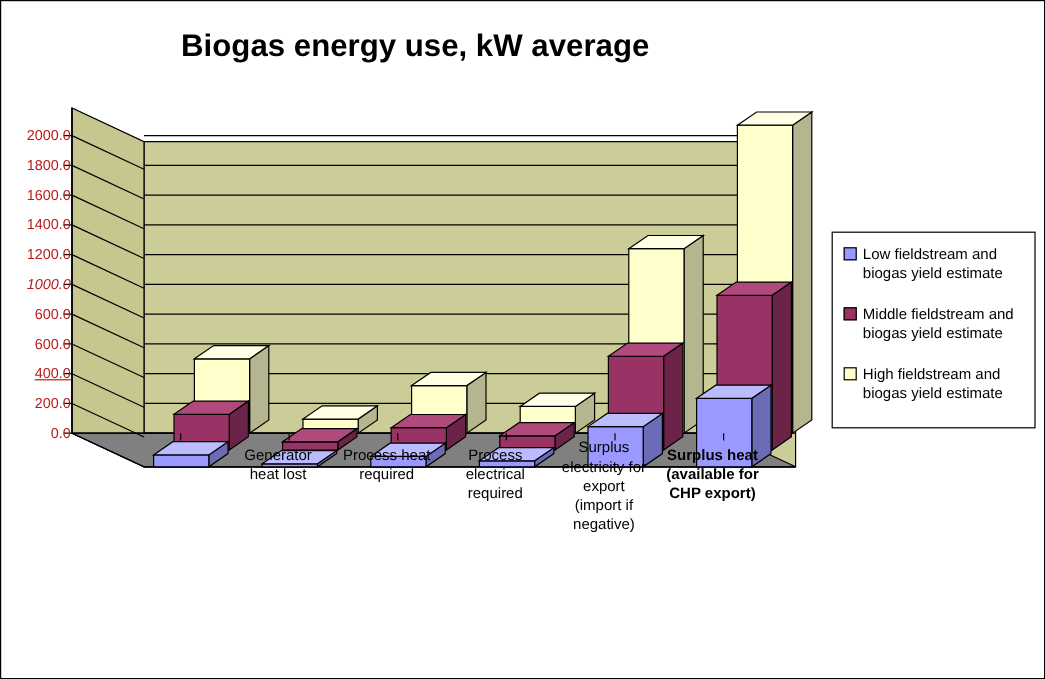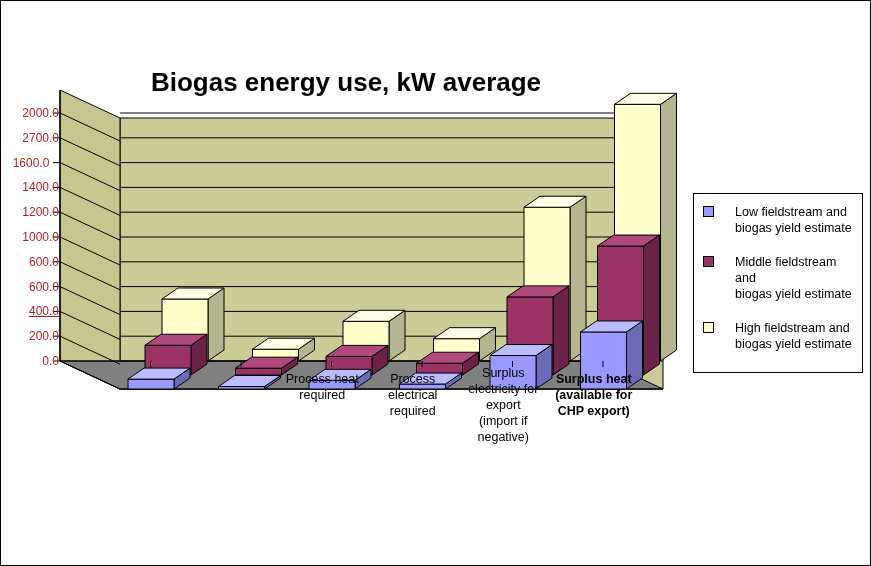--- a/index.html
+++ b/index.html
@@ -22,21 +22,20 @@
   #chart-title {
     position: absolute;
     left: 0;
     top: 22px;
     width: 690px;
     text-align: center;
     font-size: 26px;
     font-weight: bold;
     color: #000000;
     letter-spacing: 0px;
-    margin-top: 44px;
   }
   
   #plot-area {
     position: absolute;
     left: 0;
     top: 0;
     width: 700px;
     height: 520px;
   }
   #plot-svg {
@@ -85,21 +84,20 @@
     width: 170px;
     border: 1px solid #000000;
     background: #ffffff;
     padding: 10px 8px 10px 9px;
     box-sizing: border-box;
   }
   .legend-row {
     display: flex;
     align-items: flex-start;
     margin-bottom: 18px;
-    gap: 16px;
   }
   .legend-row:last-child { margin-bottom: 10px; }
   .legend-swatch {
     width: 11px;
     height: 11px;
     border: 1px solid #000000;
     flex: 0 0 auto;
     margin-top: 2px;
     margin-right: 5px;
     box-sizing: border-box;
@@ -256,28 +254,29 @@
         <line x1="421" y1="360" x2="421" y2="366" stroke="#000" stroke-width="1"></line>
         <line x1="511.5" y1="360" x2="511.5" y2="366" stroke="#000" stroke-width="1"></line>
         <line x1="602" y1="360" x2="602" y2="366" stroke="#000" stroke-width="1"></line>
       </svg>
     <div id="y-axis-labels">
         <div class="y-tick-label" style="top: 360px;">0.0</div>
         <div class="y-tick-label" style="top: 335.2px;">200.0</div>
         <div class="y-tick-label" style="top: 310.4px; text-decoration: underline;">400.0</div>
         <div class="y-tick-label" style="top: 285.6px;">600.0</div>
         <div class="y-tick-label" style="top: 260.8px;">600.0</div>
-        <div class="y-tick-label" style="top: 236px;">1000.0</div>
+        <div class="y-tick-label" style="top: 236px; font-style: italic;">1000.0</div>
         <div class="y-tick-label" style="top: 211.2px;">1200.0</div>
         <div class="y-tick-label" style="top: 186.4px;">1400.0</div>
-        <div class="y-tick-label" style="top: 161.6px; text-align: center;">1600.0</div>
-        <div class="y-tick-label" style="top: 136.8px;">2700.0</div>
+        <div class="y-tick-label" style="top: 161.6px;">1600.0</div>
+        <div class="y-tick-label" style="top: 136.8px;">1800.0</div>
         <div class="y-tick-label" style="top: 112px;">2000.0</div>
       </div>
     <div id="x-axis-labels">
+        <div class="x-tick-label" style="width: 104.5px; left: 178.5px; top: 370px;"><span>Generator</span><br><span>heat lost</span></div>
         <div class="x-tick-label" style="width: 104.5px; left: 269px; top: 370px;"><span>Process heat</span><br><span>required</span></div>
         <div class="x-tick-label" style="width: 104.5px; left: 359.5px; top: 370px;"><span>Process</span><br><span>electrical</span><br><span>required</span></div>
         <div class="x-tick-label" style="width: 104.5px; left: 450px; top: 364px;"><span>Surplus</span><br><span>electricity for</span><br><span>export</span><br><span>(import if</span><br><span>negative)</span></div>
         <div class="x-tick-label" style="width: 104.5px; left: 540.5px; top: 370px; font-weight: bold;"><span>Surplus heat</span><br><span>(available for</span><br><span>CHP export)</span></div>
       </div>
   </div>
 
   <div id="legend">
     <div class="legend-row">
       <span class="legend-swatch" style="background: rgb(153, 153, 255);"></span>

